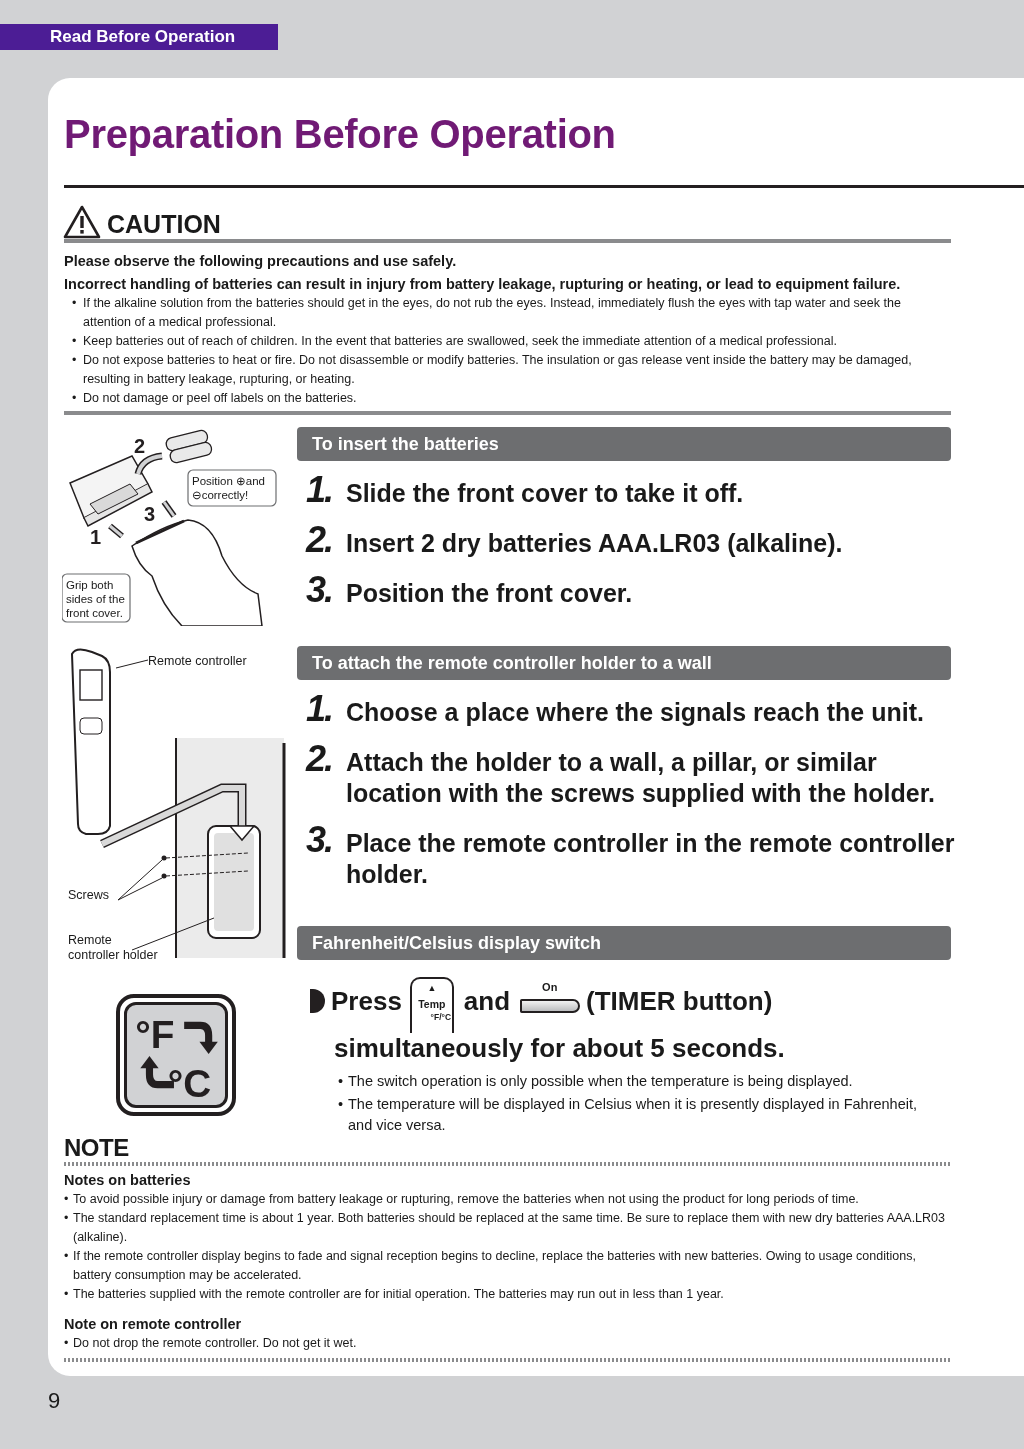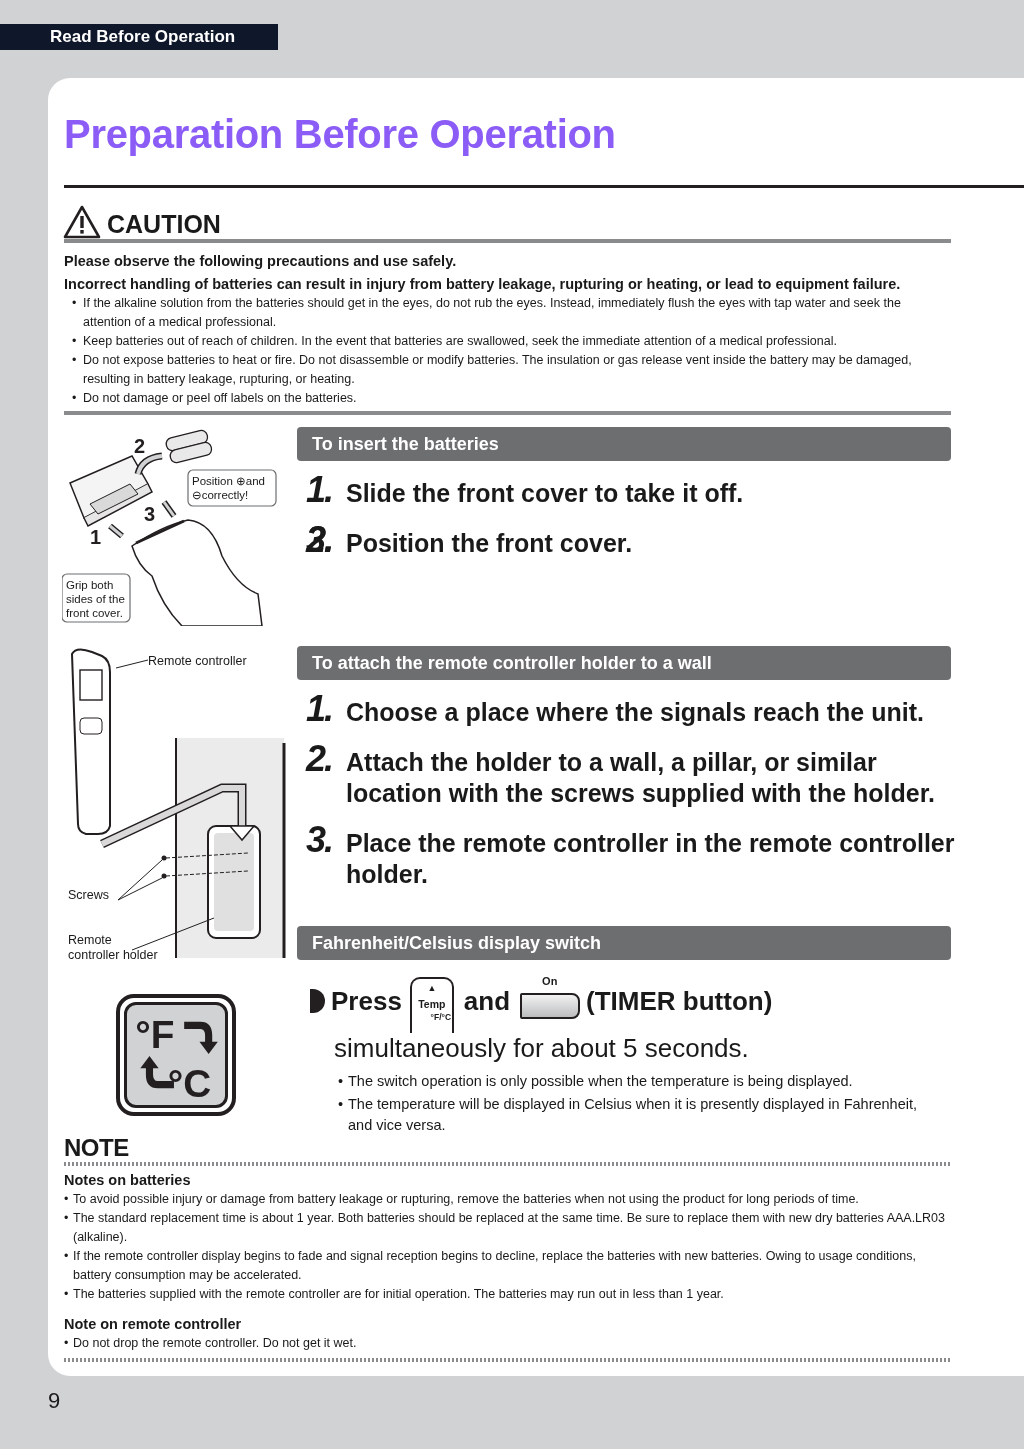--- a/index.html
+++ b/index.html
@@ -1,25 +1,25 @@
 <!DOCTYPE html>
 <html><head>
 <meta charset="utf-8">
 <style>
   * { box-sizing: border-box; margin: 0; padding: 0; }
   html, body { width: 1024px; height: 1449px; background: #d1d2d4; overflow: hidden; }
   body { position: relative; font-family: "Liberation Sans", sans-serif; color: #1a1a1a; }
 
-  .top-tab { position: absolute; left: 0; top: 24px; width: 278px; height: 26px; background: #0f172a; color: #fff;
+  .top-tab { position: absolute; left: 0; top: 24px; width: 278px; height: 26px; background: #4c1d95; color: #fff;
     font-weight: bold; font-size: 17px; line-height: 26px; padding-left: 50px; }
 
   .page { position: absolute; left: 48px; top: 78px; width: 990px; height: 1298px; background: #fff;
     border-radius: 22px 0 0 22px; }
 
-  .page-title { position: absolute; left: 16px; top: 34px; font-size: 40px; font-weight: bold; letter-spacing: -0.3px; color: #8b5cf6; }
+  .page-title { position: absolute; left: 16px; top: 34px; font-size: 40px; font-weight: bold; letter-spacing: -0.3px; color: #701a75; }
   .title-rule { position: absolute; left: 16px; top: 107px; width: 980px; height: 3px; background: #231f20; }
 
   .caution-head { position: absolute; left: 15px; top: 126px; height: 36px; display: flex; align-items: center; }
   .caution-head svg { width: 38px; height: 34px; }
   .caution-head .caution-label { font-size: 25px; font-weight: bold; margin-left: 6px; margin-top: 4px; }
   .caution-rule { position: absolute; left: 16px; top: 161px; width: 887px; height: 4px; background: #8a8b8d; }
   .caution-intro { position: absolute; left: 16px; top: 172px; font-size: 14.5px; font-weight: bold; line-height: 23px; width: 900px; }
   .caution-list { position: absolute; left: 24px; top: 216px; width: 880px; font-size: 12.5px; line-height: 19px; list-style: none; }
   .caution-list li { position: relative; padding-left: 11px; }
   .caution-list li::before { content: "•"; position: absolute; left: 0; top: 0; }
@@ -38,23 +38,23 @@
   .fc-icon { position: absolute; left: 68px; top: 916px; width: 120px; height: 122px; border: 4px solid #231f20; border-radius: 18px; background: #fff; padding: 4px; }
   .fc-icon .inner { width: 100%; height: 100%; background: #d1d2d4; border: 3px solid #231f20; border-radius: 12px; position: relative; }
 
   .press-line { position: absolute; left: 262px; top: 895px; display: flex; align-items: center; font-size: 26px; font-weight: bold; white-space: nowrap; }
   .press-line .bullet { width: 15px; height: 24px; background: #231f20; border-radius: 0 12px 12px 0; margin-right: 6px; }
   .temp-btn { width: 44px; height: 56px; border: 2px solid #231f20; border-bottom: none; border-radius: 10px 10px 0 0; margin: 0 10px 0 8px;
     display: flex; flex-direction: column; align-items: center; justify-content: flex-start; padding-top: 4px; position: relative; top: 4px; }
   .temp-btn .arrow { font-size: 9px; line-height: 11px; }
   .temp-btn .t1 { font-size: 10.5px; font-weight: bold; line-height: 14px; margin-top: 3px; }
   .temp-btn .t2 { font-size: 8.5px; font-weight: bold; line-height: 12px; margin-left: 18px; }
-  .timer-btn { position: relative; width: 60px; height: 26px; border: 2px solid #231f20; border-radius: 2px 8px 8px 2px; background: linear-gradient(#f2f2f2, #bcbdbf); margin: 10px 6px 0 10px; }
+  .timer-btn { position: relative; width: 60px; height: 14px; border: 2px solid #231f20; border-radius: 2px 8px 8px 2px; background: linear-gradient(#f2f2f2, #bcbdbf); margin: 10px 6px 0 10px; }
   .timer-btn .on { position: absolute; top: -20px; left: 20px; font-size: 11px; font-weight: bold; }
-  .press-line2 { position: absolute; left: 286px; top: 955px; font-size: 26px; font-weight: normal; }
+  .press-line2 { position: absolute; left: 286px; top: 955px; font-size: 26px; font-weight: bold; }
   .press-notes { position: absolute; left: 290px; top: 993px; width: 600px; font-size: 14.5px; line-height: 21px; list-style: none; }
   .press-notes li { position: relative; padding-left: 10px; margin-bottom: 2px; }
   .press-notes li::before { content: "•"; position: absolute; left: 0; }
 
   .note-title { position: absolute; left: 16px; top: 1056px; font-size: 24px; font-weight: bold; letter-spacing: -0.5px; }
   .dotted-rule { position: absolute; left: 16px; width: 887px; height: 4px;
     background-image: repeating-linear-gradient(90deg, #8a8b8d 0 2px, transparent 2px 4px); }
   .note-sub { position: absolute; left: 16px; font-size: 14.5px; font-weight: bold; }
   .note-list { position: absolute; left: 16px; width: 890px; font-size: 12.5px; line-height: 19px; list-style: none; }
   .note-list li { position: relative; padding-left: 9px; }
@@ -166,21 +166,21 @@
     <div class="fig-label" style="left:6px; top:240px;">Screws</div>
     <div class="fig-label" style="left:6px; top:285px;">
       <div>Remote</div>
       <div>controller holder</div>
     </div>
   </div>
 
   <div class="section-bar" style="top:349px;">To insert the batteries</div>
   <ol class="steps" style="top:400px;">
     <li><span class="num">1.</span><span>Slide the front cover to take it off.</span></li>
-    <li><span class="num">2.</span></li>
+    <li><span class="num">2.</span><span>Insert 2 dry batteries AAA.LR03 (alkaline).</span></li>
     <li><span class="num">3.</span><span>Position the front cover.</span></li>
   </ol>
 
   <div class="section-bar" style="top:568px;">To attach the remote controller holder to a wall</div>
   <ol class="steps" style="top:619px; width:650px;">
     <li><span class="num">1.</span><span>Choose a place where the signals reach the unit.</span></li>
     <li><span class="num">2.</span><span>Attach the holder to a wall, a pillar, or similar location with the screws supplied with the holder.</span></li>
     <li><span class="num">3.</span><span>Place the remote controller in the remote controller holder.</span></li>
   </ol>
 

